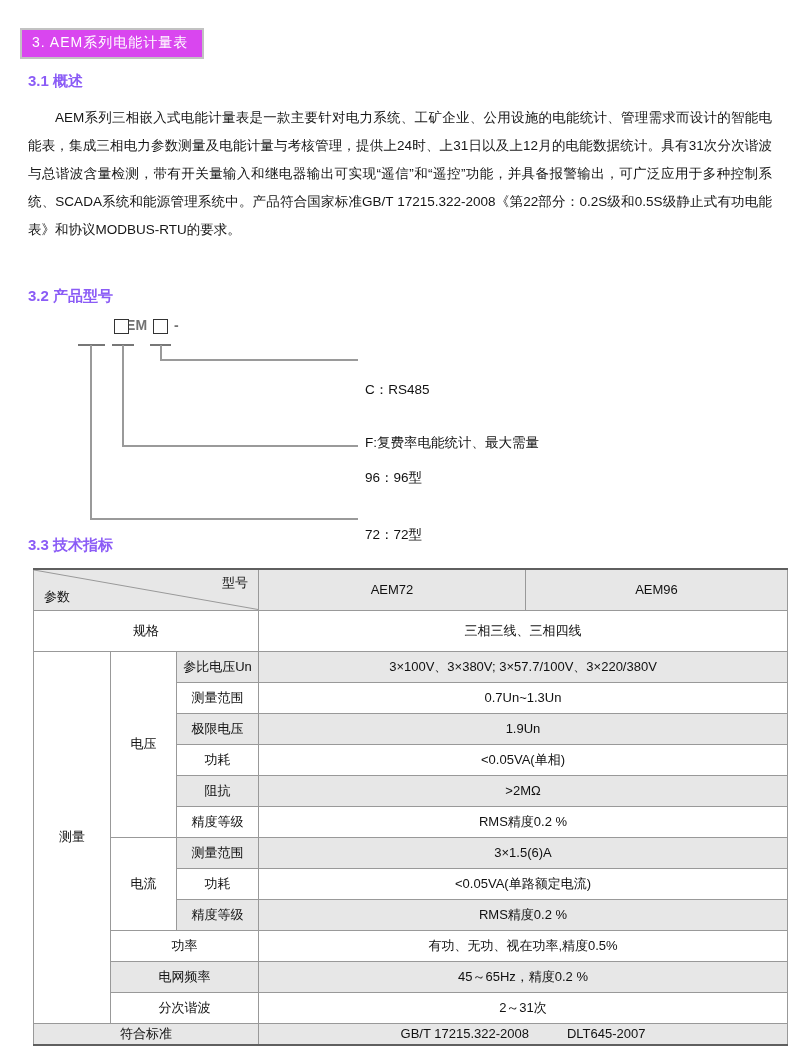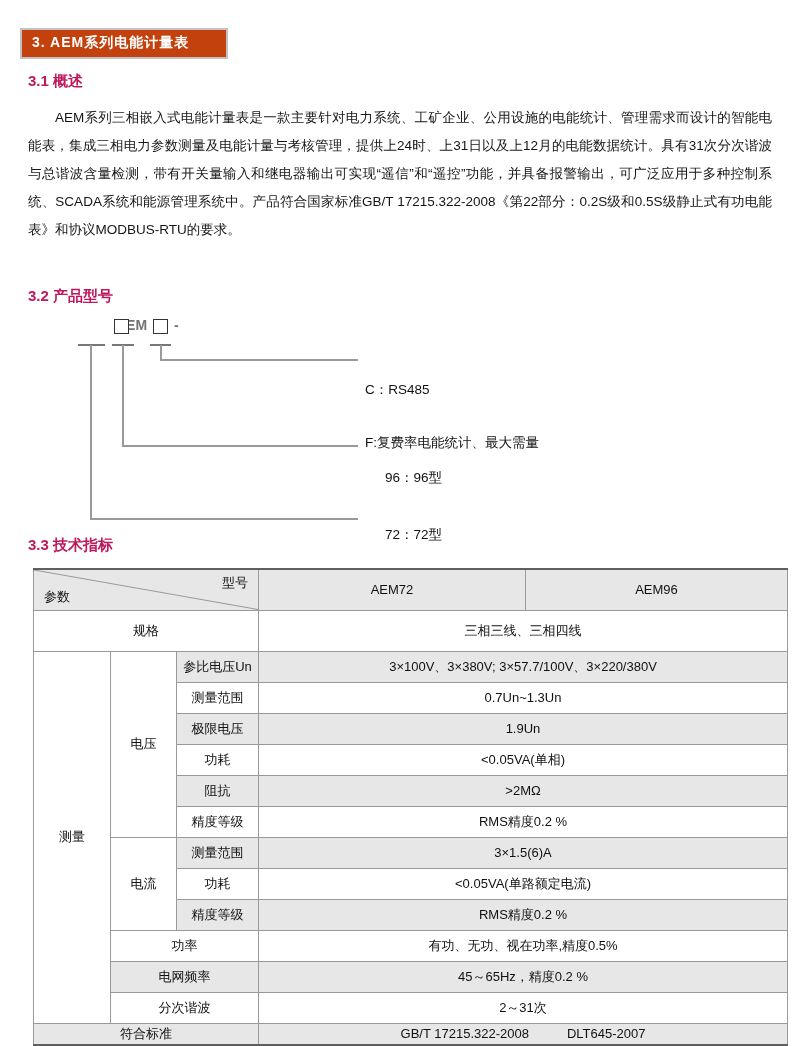--- a/index.html
+++ b/index.html
@@ -3,45 +3,45 @@
 <meta charset="utf-8">
 <style>
   html,body{margin:0;padding:0;}
   body{
     width:800px;height:1046px;position:relative;background:#ffffff;
     font-family:"Liberation Sans","DejaVu Sans",sans-serif;color:#1a1a1a;
     overflow:hidden;
   }
   
   .banner{
-    display:inline-block;margin:28px 0 0 20px;background:#c2410c;
-    border:2px solid #c2c2c2;color:#ffffff;font-weight:bold;font-size:14px;
-    padding:4px 24px 5px 10px;letter-spacing:1px;min-width:170px;
+    display:inline-block;margin:28px 0 0 20px;background:#d946ef;
+    border:2px solid #c2c2c2;color:#ffffff;font-weight:normal;font-size:14px;
+    padding:4px 0 5px 10px;letter-spacing:1px;min-width:170px;
   }
   
-  .sec-h{font-size:15px;font-weight:bold;margin:0 0 0 28px;line-height:18px;color:#be185d;}
+  .sec-h{font-size:15px;font-weight:bold;margin:0 0 0 28px;line-height:18px;color:#8b5cf6;}
   #h1{margin-top:13px;}
   #h2{margin-top:43px;}
   #h3{margin-top:16px;}
   
   .para{
     margin:14px 28px 0 28px;font-size:13.5px;line-height:28px;
     text-align:justify;text-indent:2em;color:#151515;
   }
   
   .diagram{position:relative;height:206px;margin-top:9px;}
   .diagram .dg-text{position:absolute;font-size:14px;font-weight:bold;color:#737373;white-space:pre;margin-left:38px;}
   .diagram .box{position:absolute;width:13px;height:13px;border:1.5px solid #333;background:#fff;}
   .dline{position:absolute;background:#9a9a9a;}
   .uline{position:absolute;height:1.5px;background:#777;}
   .vline{width:1.5px;}
   .hline{height:1.5px;}
   .dg-group{position:absolute;left:365px;font-size:13.5px;color:#111;white-space:pre;}
   .dg-group div{height:23px;line-height:23px;}
-  .dg-group.g2 div{height:27px;line-height:27px;margin-left:20px;}
+  .dg-group.g2 div{height:27px;line-height:27px;}
   
   table.spec{
     border-collapse:collapse;table-layout:fixed;width:754px;
     margin:14px 0 0 33px;font-size:13px;color:#111;
     border-top:2px solid #5f5f5f;border-bottom:2px solid #5f5f5f;
   }
   table.spec td{
     border:1px solid #999;text-align:center;vertical-align:middle;
     padding:0 1px;background:#ffffff;overflow:hidden;white-space:nowrap;
   }

